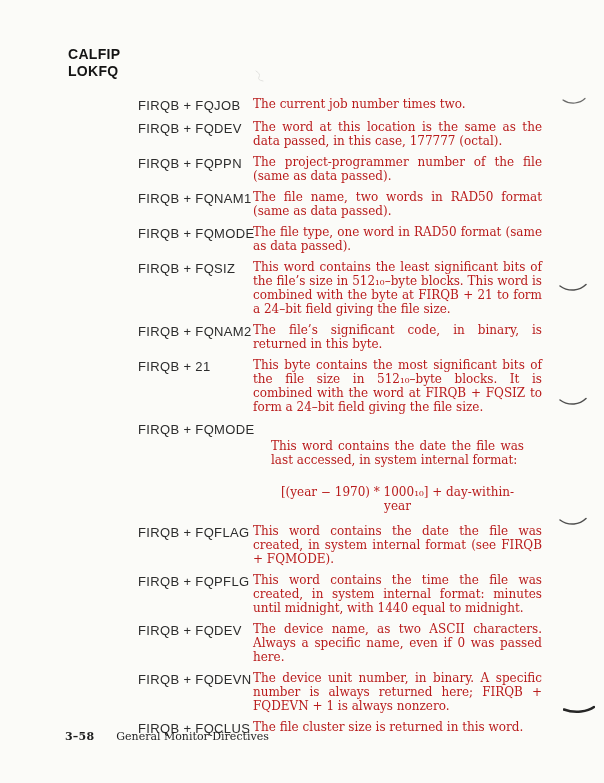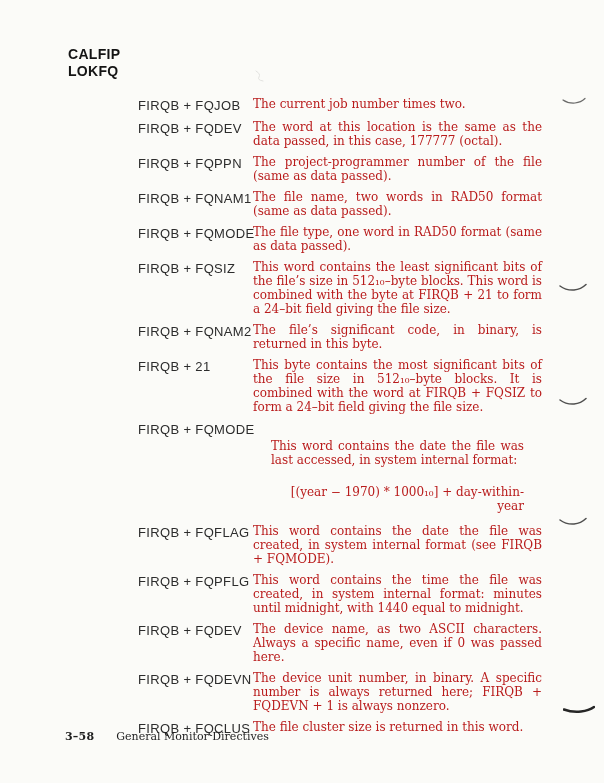--- a/index.html
+++ b/index.html
@@ -41,21 +41,21 @@
   .field-desc {
     font-size: 12px;
     line-height: 14px;
     text-align: justify;
     color: #b91c1c;
   }
   .field-desc p { margin: 18px; }
   .field-desc p.formula {
     margin-top: 10px;
     margin-bottom: 4px;
-    text-align: right;
+    text-align: center;
   }
 
   .footer {
     position: absolute; left: 65px; top: 729px;
     font-size: 11px; line-height: 15px;
     color: #1d1d1d;
     white-space: nowrap;
   }
   .footer .page-number { font-weight: bold; margin-right: 22px; letter-spacing: 0.2px; }
 

